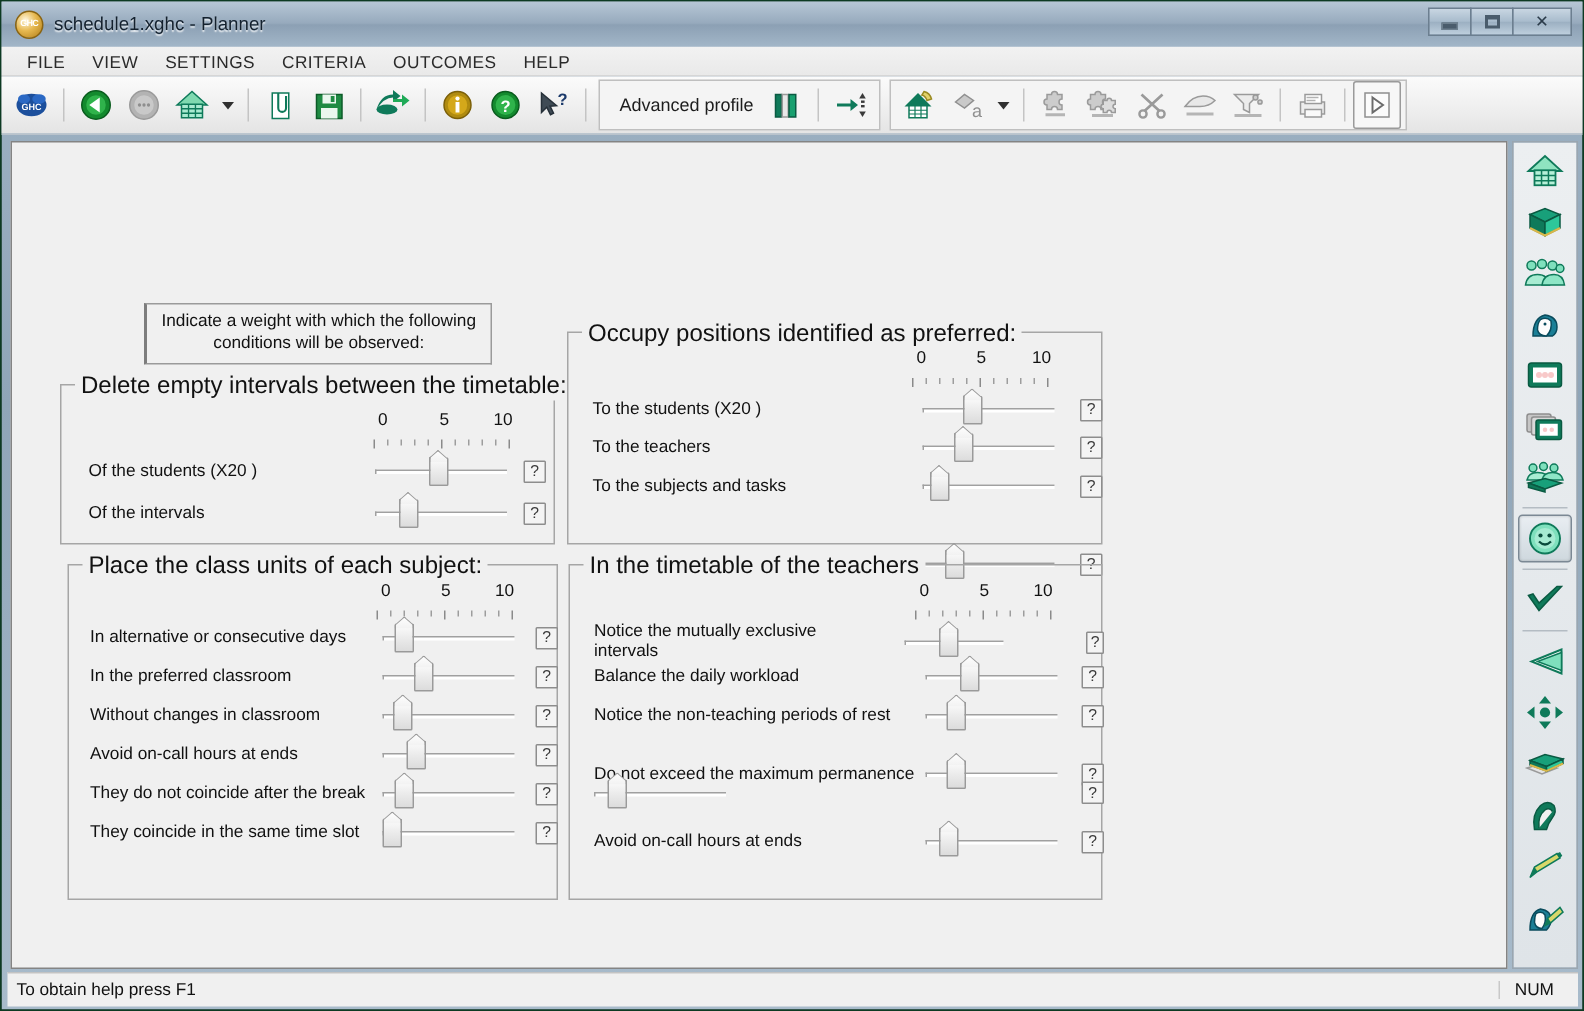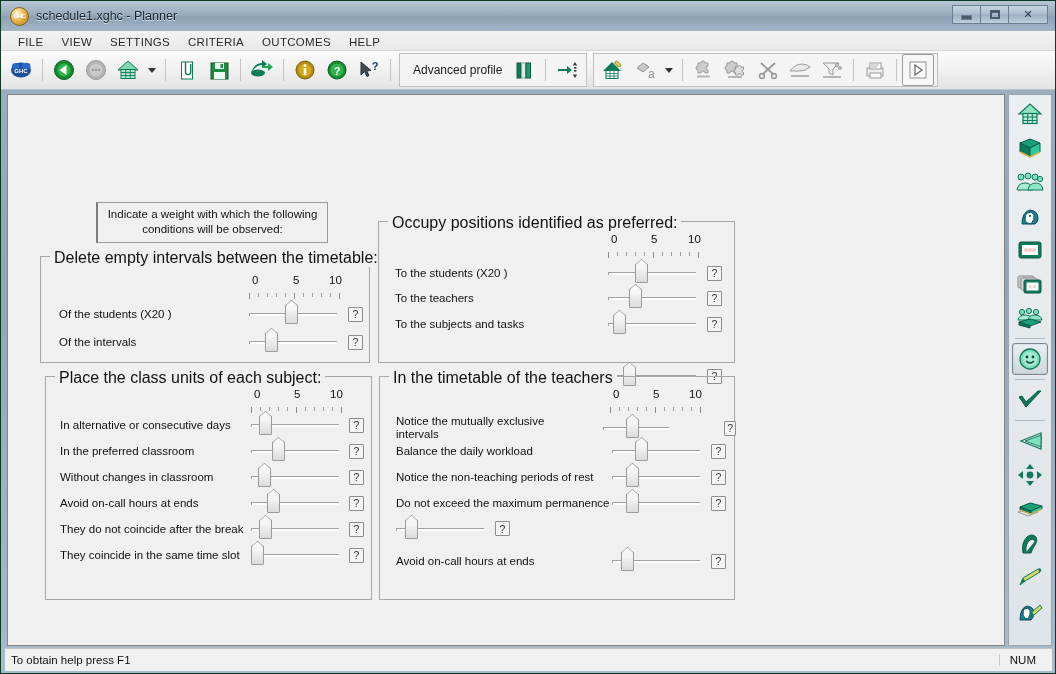--- a/index.html
+++ b/index.html
@@ -110,21 +110,21 @@
     background:transparent;
   }
   .gbox-title{
     position:absolute;top:-8px;left:9px;background:#f0f0f0;
     padding:0 4px;font-size:16px;color:#111;white-space:nowrap;
   }
   .scale{position:absolute;font-size:11.5px;color:#111;}
   .ticks{position:absolute;height:6px;}
   .ticks i{position:absolute;top:0;width:1px;height:4px;background:#9d9d9d;}
   .ticks i.maj{height:6px;background:#8a8a8a;}
-  .row{position:absolute;display:flex;align-items:center;}
+  .row{position:absolute;display:flex;align-items:center;justify-content:space-between;}
   .rlabel{font-size:11.5px;color:#111;line-height:13px;}
   .slider{position:relative;height:20px;}
   .track{
     position:absolute;top:9px;left:0;right:0;height:2px;
     background:#ffffff;border-top:1px solid #a0a0a0;border-left:1px solid #a0a0a0;
   }
   .thumb{
     position:absolute;top:1px;width:13px;height:19px;
     background:linear-gradient(180deg,#fbfbfb 0%,#ececec 45%,#dcdcdc 100%);
     border:1px solid #9a9a9a;border-radius:1px;
@@ -578,21 +578,21 @@
 
         <div class="row" style="left:16px;top:90px;width:340px;">
           <span class="rlabel" style="width:216px;">Notice the non-teaching periods of rest</span>
           <div class="slider" style="width:88px;">
             <div class="track"></div>
             <div class="thumb" style="left:14px;"></div>
           </div>
           <div class="help" style="margin-left:11px;">?</div>
         </div>
 
-        <div class="row" style="left:16px;top:116px;width:340px;">
+        <div class="row" style="left:16px;top:129px;width:340px;">
           <span class="rlabel" style="width:216px;">Do not exceed the maximum permanence</span>
           <div class="slider" style="width:88px;">
             <div class="track"></div>
             <div class="thumb" style="left:14px;"></div>
           </div>
           <div class="help" style="margin-left:11px;">?</div>
         </div>
 
         <div class="row" style="left:16px;top:142px;width:340px;">
           <div class="slider" style="width:88px;">

